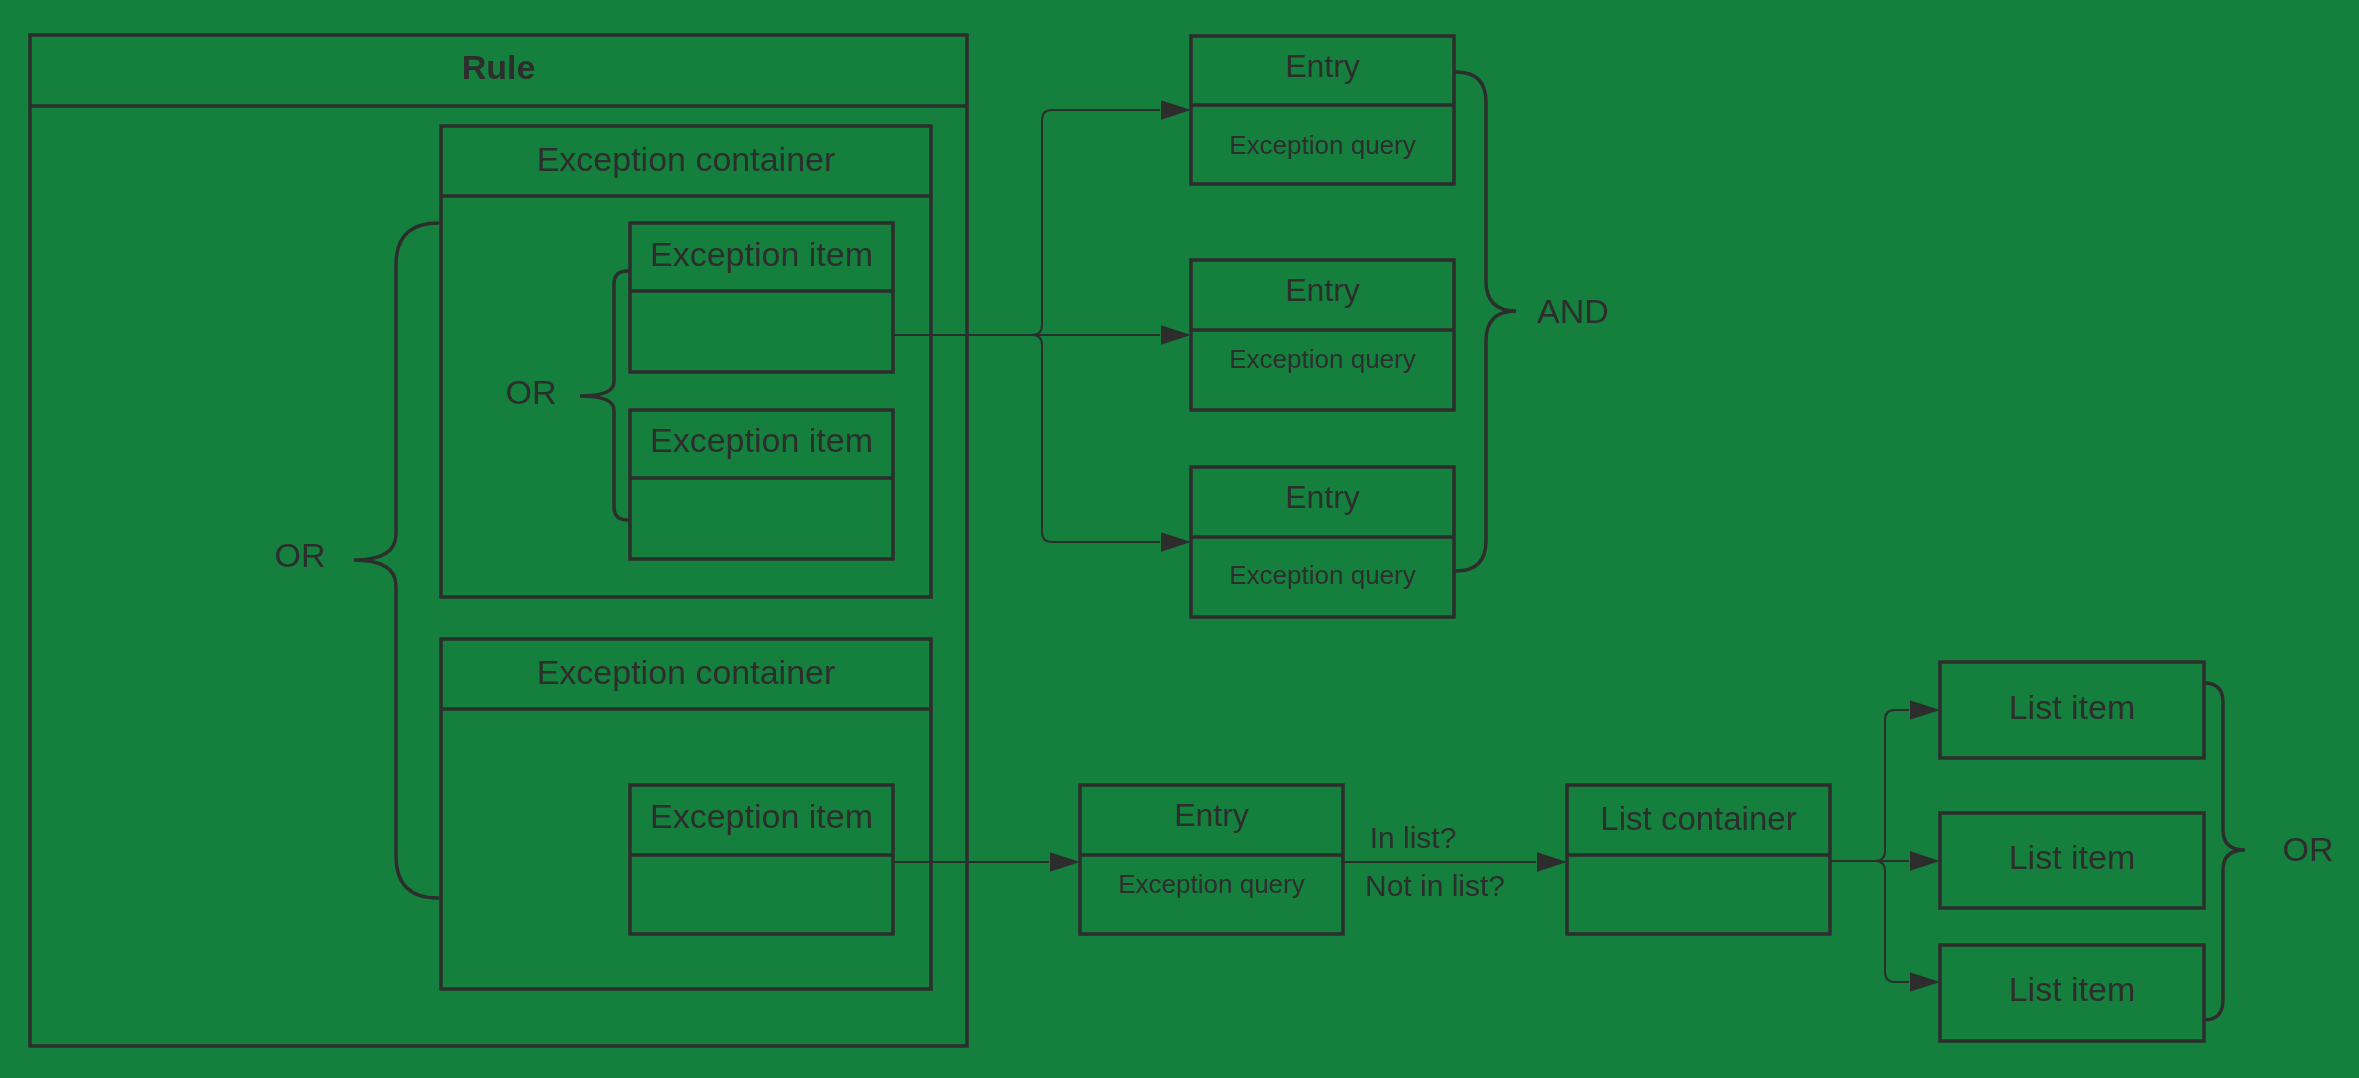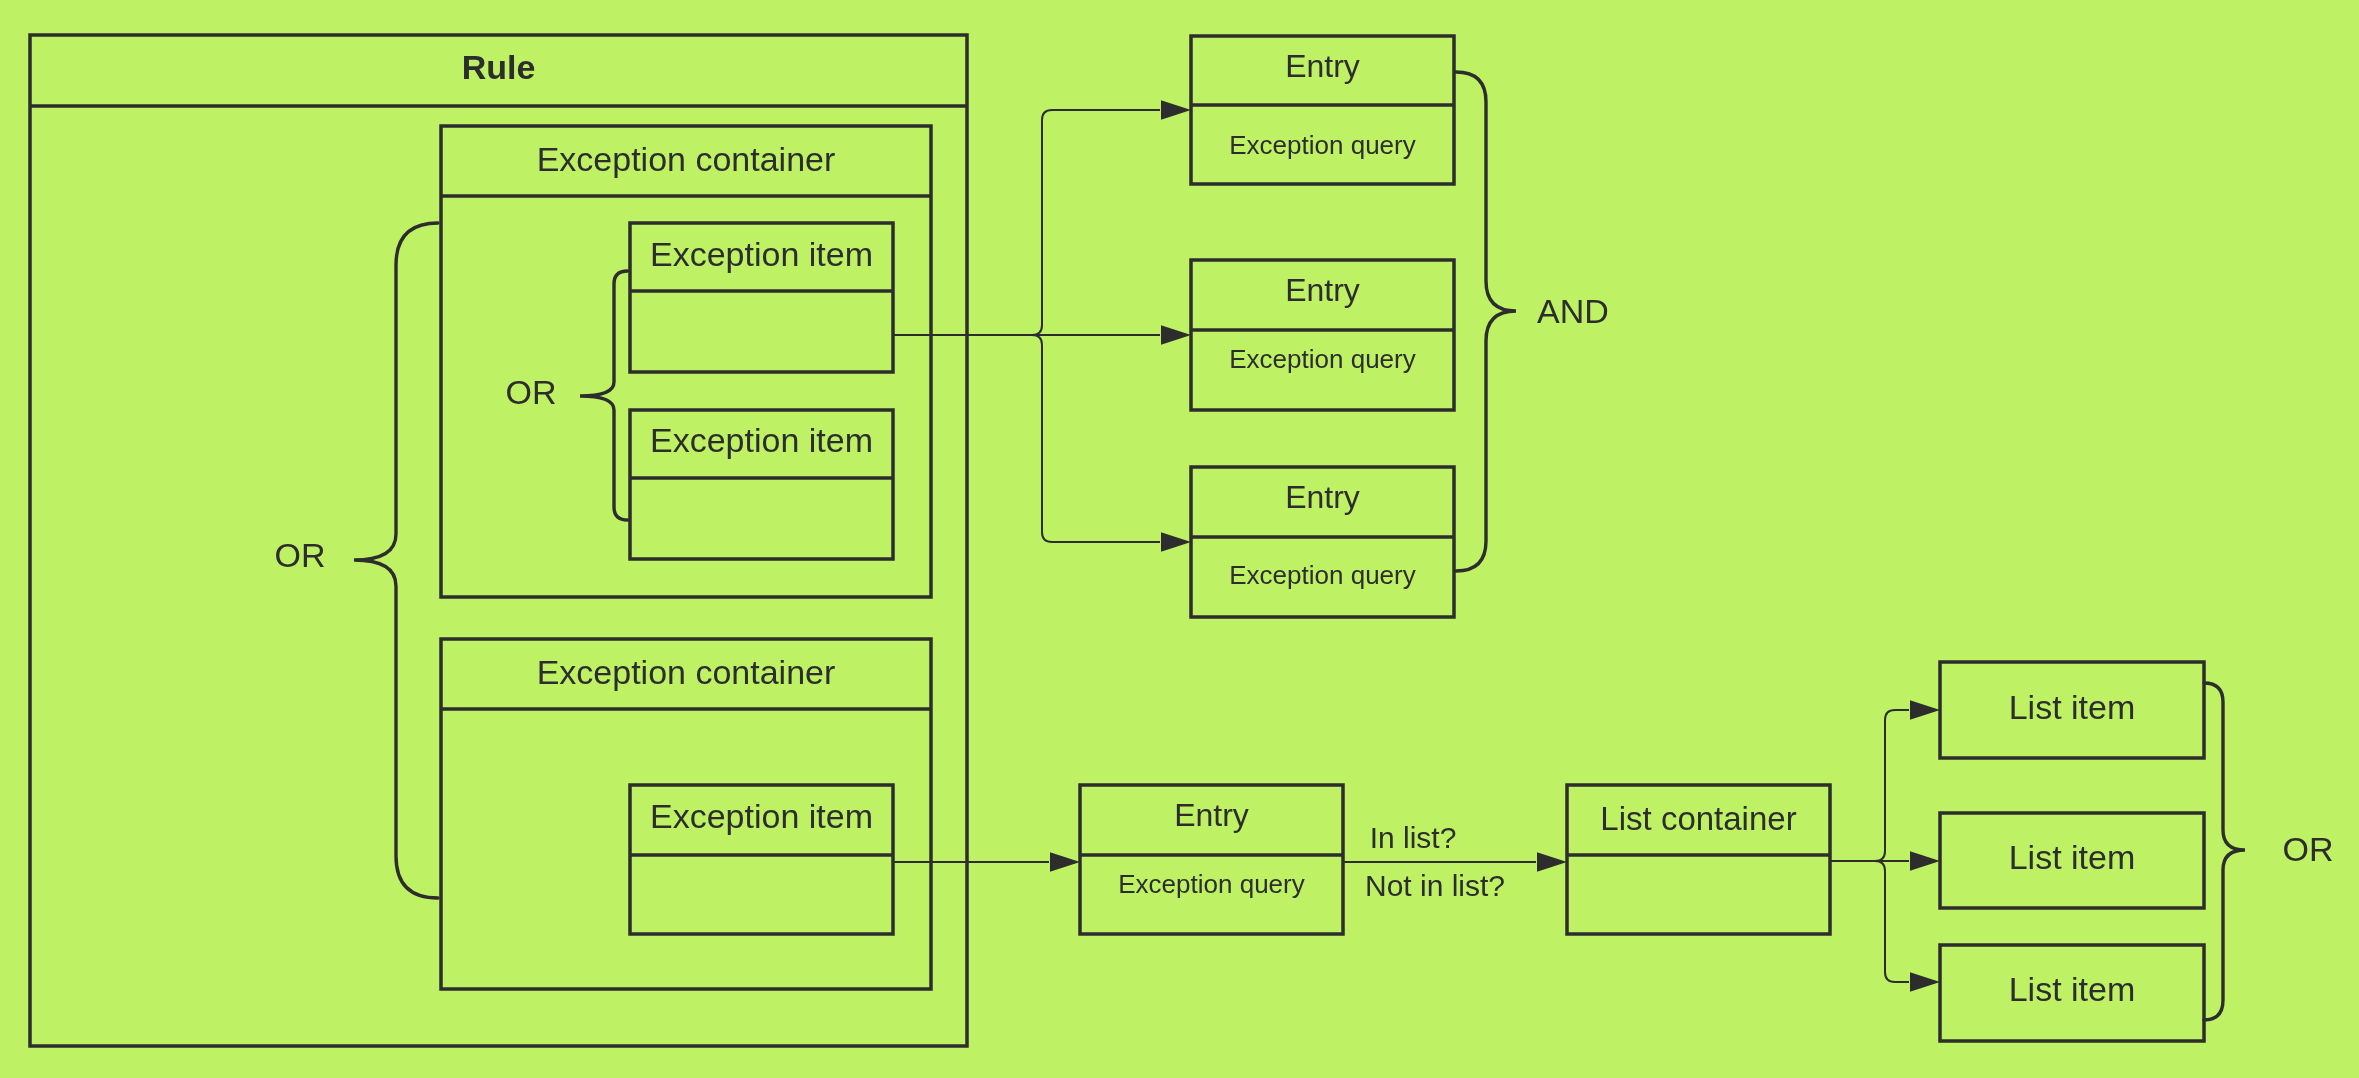--- a/index.html
+++ b/index.html
@@ -1,16 +1,16 @@
 <!DOCTYPE html>
 <html><head>
 <meta charset="utf-8">
 <style>
   html,body{margin:0;padding:0;background:#ffffff;}
-  #stage{position:relative;width:2359px;height:1078px;background:#bef264;overflow:hidden;}
+  #stage{position:relative;width:2359px;height:1078px;background:#15803d;overflow:hidden;}
   svg{display:block;}
   text{font-family:"Liberation Sans",sans-serif;fill:#2d2d2d;}
   .t33{font-size:33px;}.t34b{font-size:34px;}
   .t32{font-size:32px;}
   .t34{font-size:34px;}
   .t26{font-size:26px;}.t30{font-size:30px;}
   .bold{font-weight:bold;}
 </style>
 </head>
 <body>

